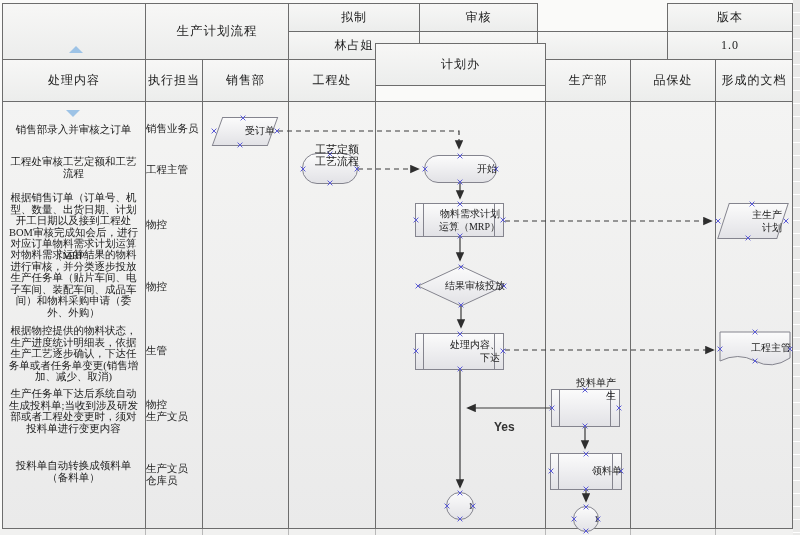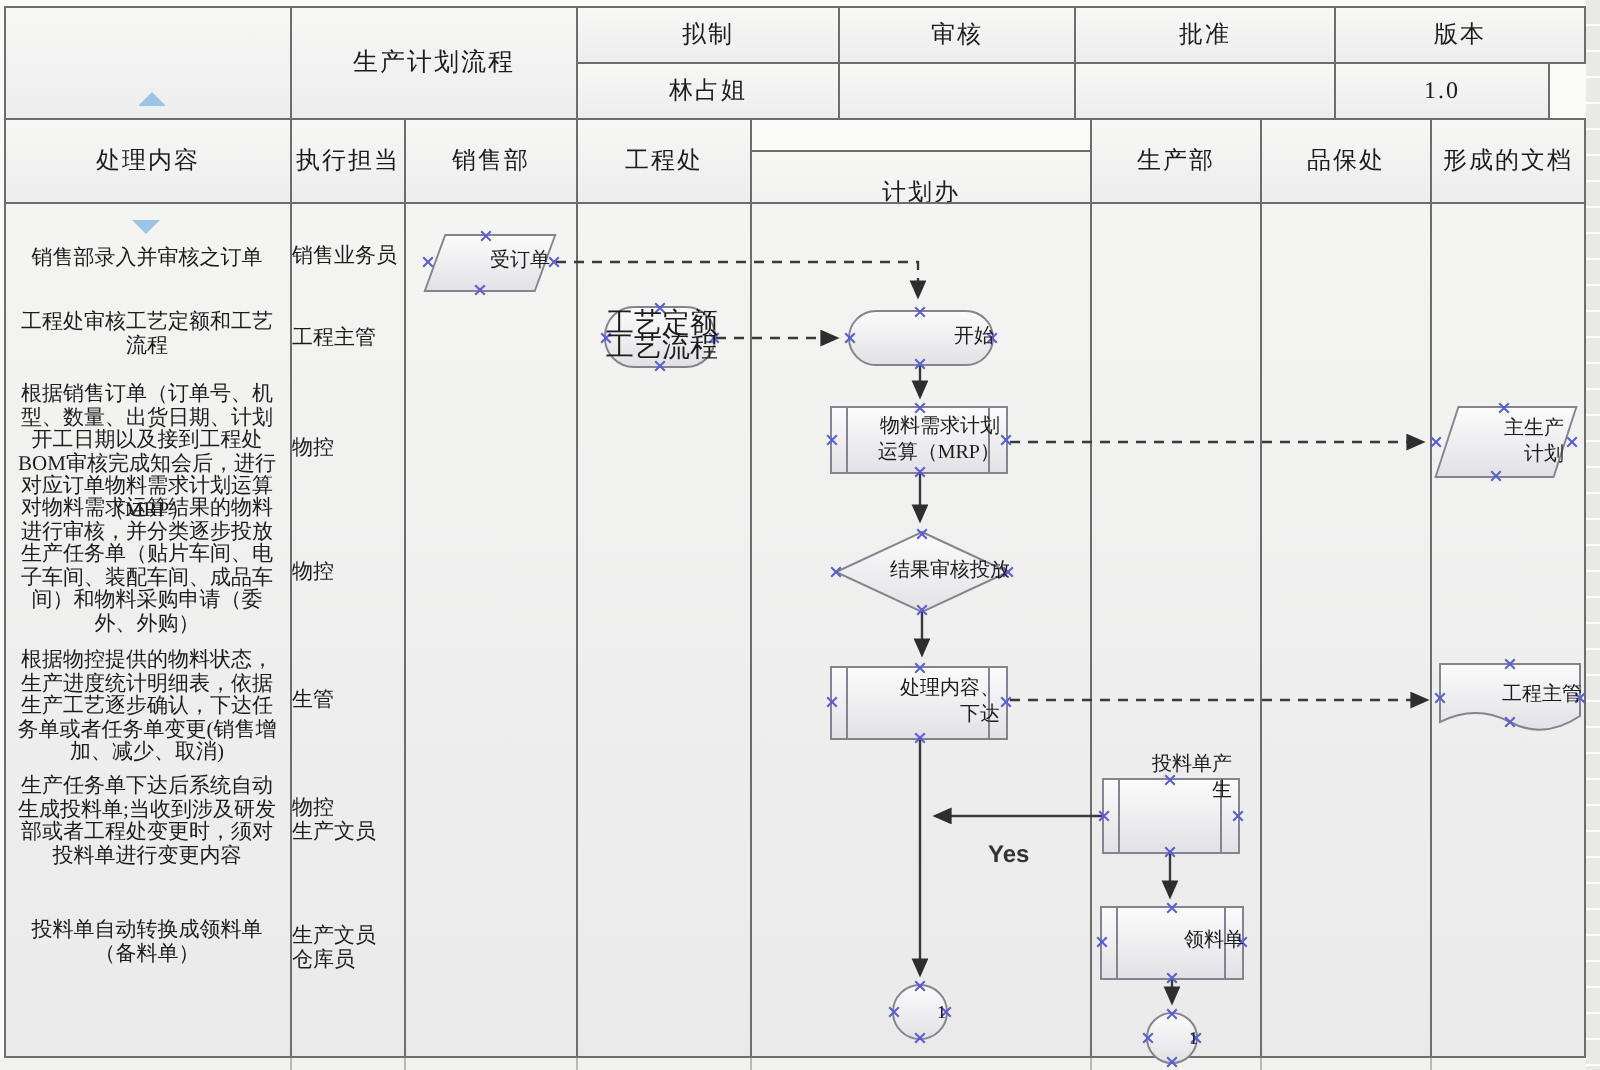--- a/index.html
+++ b/index.html
@@ -81,33 +81,32 @@
   <div class="stub" style="left:630px"></div>
   <div class="stub" style="left:715px"></div>
 
   <div class="cell" style="left:2px;top:3px;width:144px;height:57px">
     <span class="tri tri-up" style="left:66px;top:42px"></span>
   </div>
   <div class="cell" style="left:145px;top:3px;width:144px;height:57px;font-size:12.5px">生产计划流程</div>
 
   <div class="cell" style="left:288px;top:3px;width:132px;height:29px">拟制</div>
   <div class="cell" style="left:419px;top:3px;width:119px;height:29px">审核</div>
-  <div class="cell" style="left:537px;top:3px;width:131px;height:29px">批准</div>
   <div class="cell" style="left:667px;top:3px;width:126px;height:29px">版本</div>
 
   <div class="cell" style="left:288px;top:31px;width:132px;height:29px">林占姐</div>
   <div class="cell" style="left:419px;top:31px;width:119px;height:29px"></div>
   <div class="cell" style="left:537px;top:31px;width:131px;height:29px"></div>
-  <div class="cell" style="left:667px;top:31px;width:108px;height:29px">1.0</div>
+  <div class="cell" style="left:667px;top:31px;width:126px;height:29px">1.0</div>
 
   <div class="cell" style="left:145px;top:59px;width:58px;height:43px">执行担当</div>
   <div class="cell" style="left:2px;top:59px;width:144px;height:43px">处理内容</div>
   <div class="cell" style="left:202px;top:59px;width:87px;height:43px">销售部</div>
   <div class="cell" style="left:288px;top:59px;width:88px;height:43px">工程处</div>
-  <div class="cell" style="left:375px;top:75px;width:171px;height:43px">计划办</div>
+  <div class="cell" style="left:375px;top:43px;width:171px;height:43px">计划办</div>
   <div class="cell" style="left:545px;top:59px;width:86px;height:43px">生产部</div>
   <div class="cell" style="left:630px;top:59px;width:86px;height:43px">品保处</div>
   <div class="cell" style="left:715px;top:59px;width:78px;height:43px">形成的文档</div>
 
   <div class="cell body" style="left:2px;top:101px;width:791px;height:428px"></div>
   <div class="vline" style="left:145px"></div>
   <div class="vline" style="left:202px"></div>
   <div class="vline" style="left:288px"></div>
   <div class="vline" style="left:375px"></div>
   <div class="vline" style="left:545px"></div>
@@ -222,21 +221,21 @@
         <path d="M783.6,218.6 l4.8,4.8 M788.4,218.6 l-4.8,4.8" stroke="#5b5bd6" stroke-width="1" fill="none"></path>
         <path d="M745.6,235.6 l4.8,4.8 M750.4,235.6 l-4.8,4.8" stroke="#5b5bd6" stroke-width="1" fill="none"></path>
         <path d="M752.6,329.6 l4.8,4.8 M757.4,329.6 l-4.8,4.8" stroke="#5b5bd6" stroke-width="1" fill="none"></path>
         <path d="M717.6,346.6 l4.8,4.8 M722.4,346.6 l-4.8,4.8" stroke="#5b5bd6" stroke-width="1" fill="none"></path>
         <path d="M787.6,346.6 l4.8,4.8 M792.4,346.6 l-4.8,4.8" stroke="#5b5bd6" stroke-width="1" fill="none"></path>
         <path d="M752.6,358.6 l4.8,4.8 M757.4,358.6 l-4.8,4.8" stroke="#5b5bd6" stroke-width="1" fill="none"></path>
       </g>
   </svg>
 
   <div class="nlabel" style="left:213px;top:125px;width:62px">受订单</div>
-  <div class="nlabel" style="left:301px;top:157px;width:58px;font-size:14px;line-height:12px">工艺定额
+  <div class="nlabel" style="left:301px;top:143px;width:58px;font-size:11px;line-height:12px">工艺定额
 工艺流程</div>
   <div class="nlabel" style="left:424px;top:163px;width:73px">开始</div>
   <div class="nlabel" style="left:420px;top:207px;width:80px;line-height:13px">物料需求计划
 运算（MRP）</div>
   <div class="nlabel" style="left:417px;top:280px;width:88px">结果审核投放</div>
   <div class="nlabel" style="left:420px;top:338px;width:80px;line-height:13px">处理内容、
 下达</div>
   <div class="nlabel" style="left:556px;top:376px;width:60px;line-height:13px">投料单产
 生</div>
   <div class="nlabel" style="left:551px;top:465px;width:71px">领料单</div>

